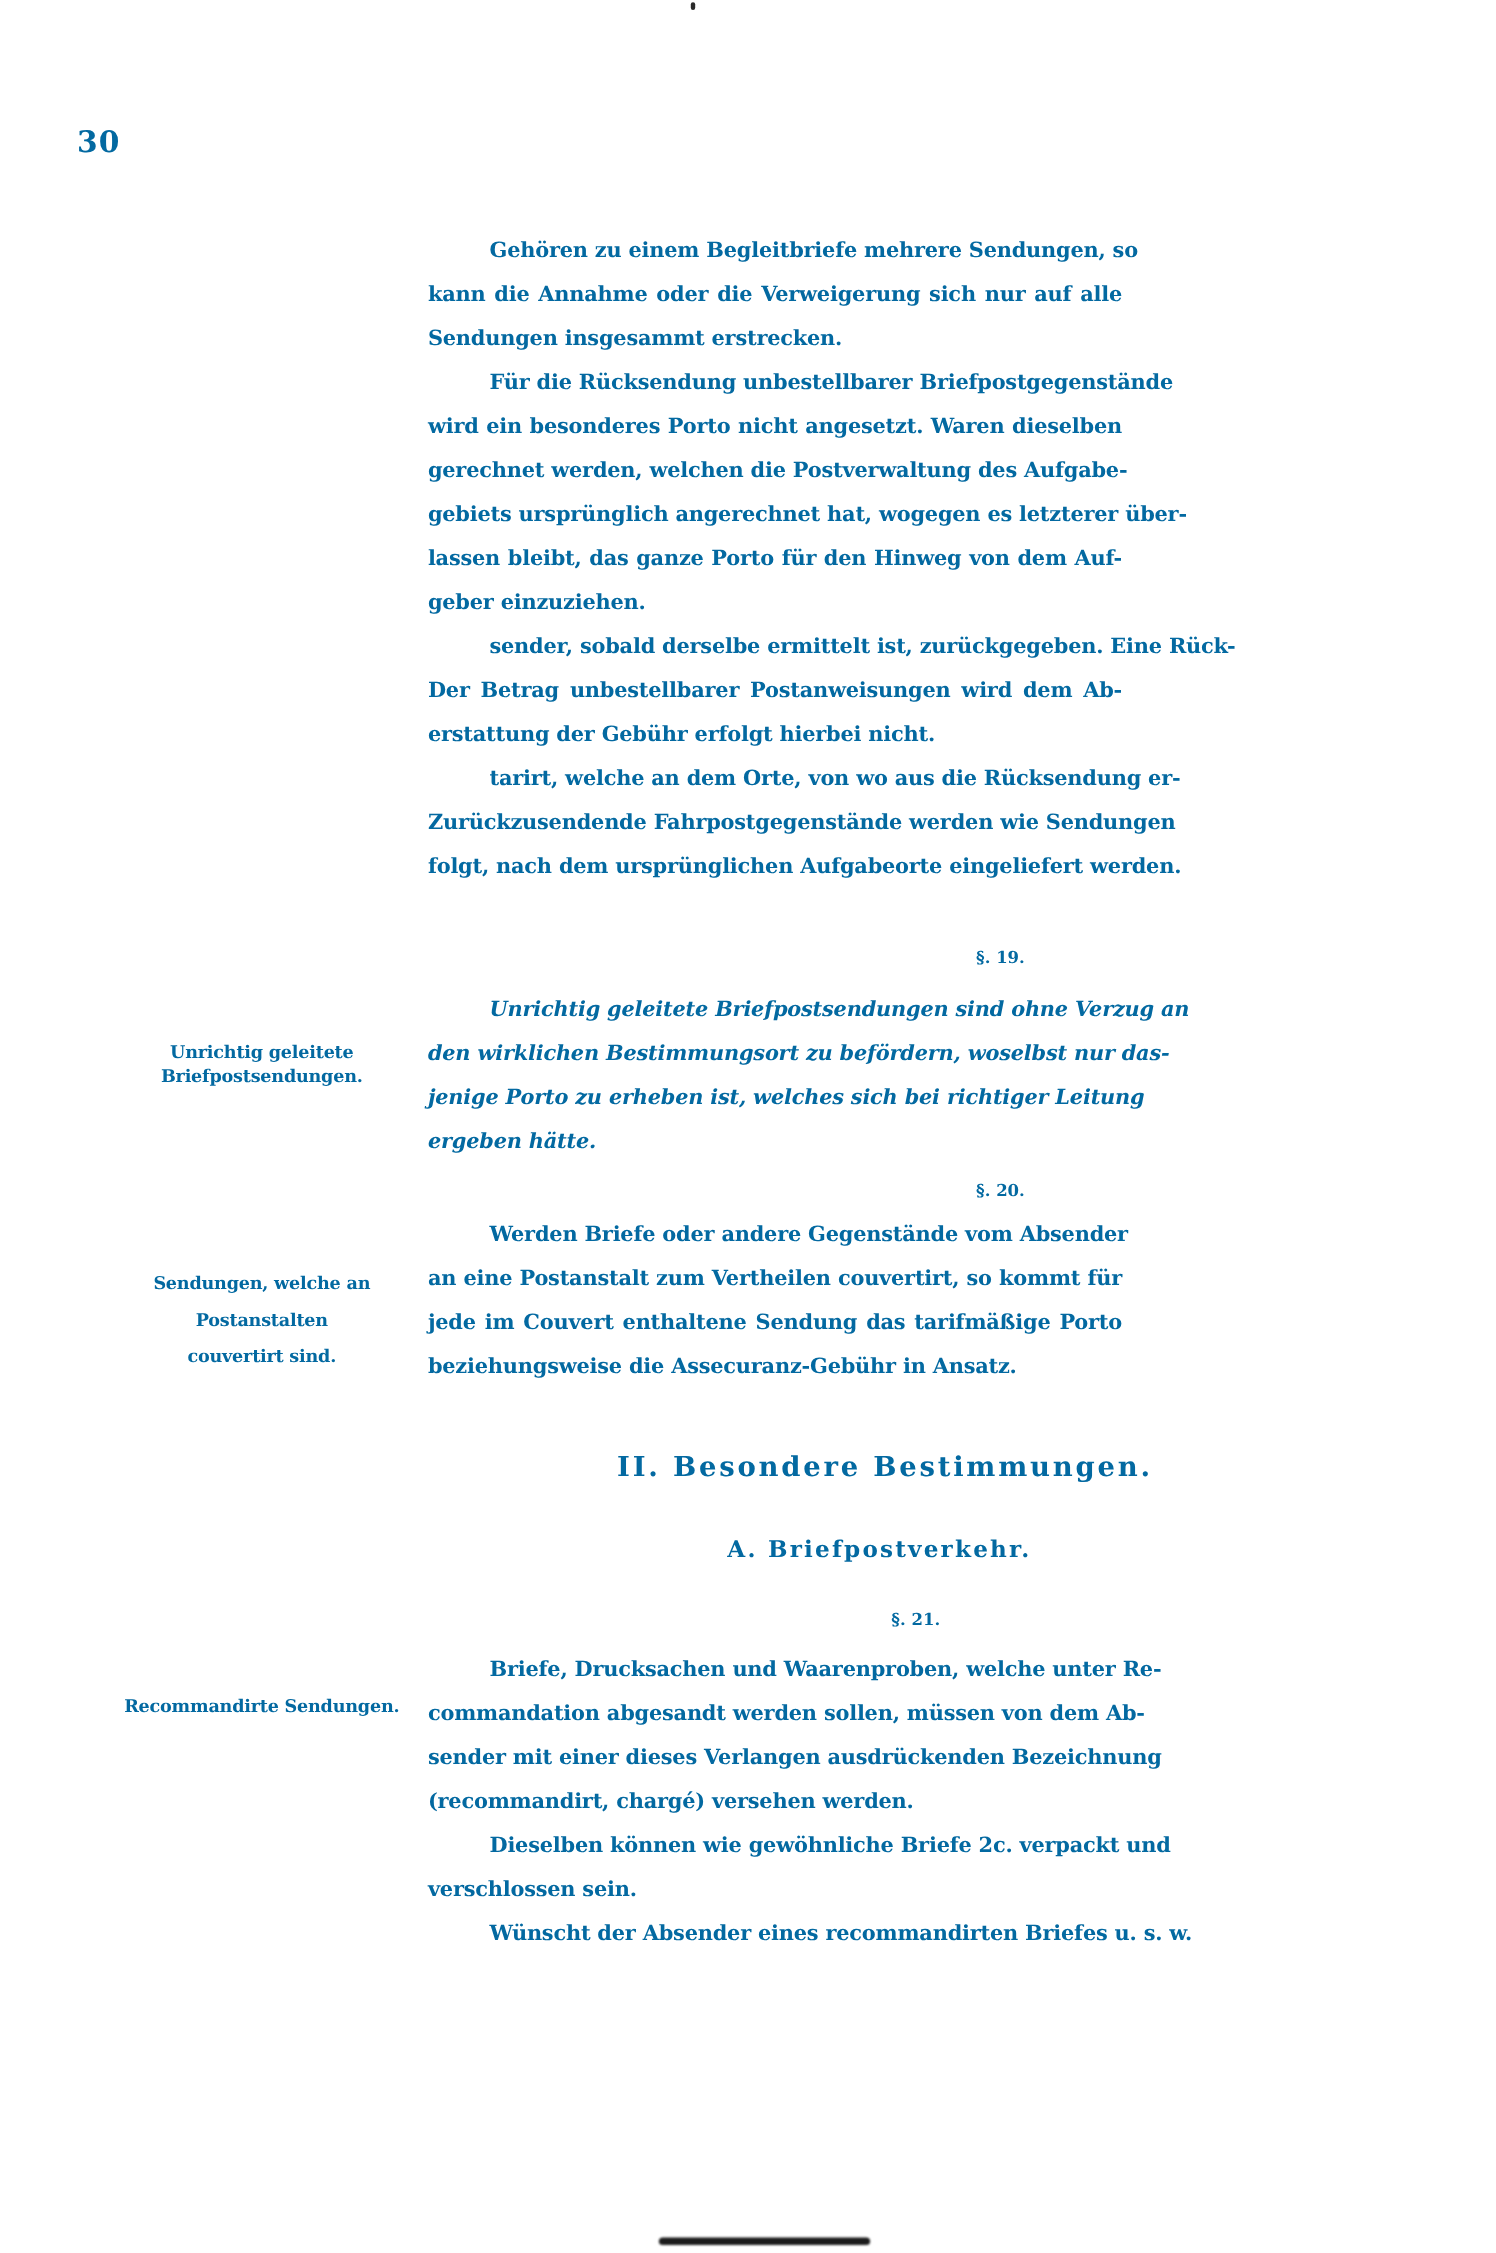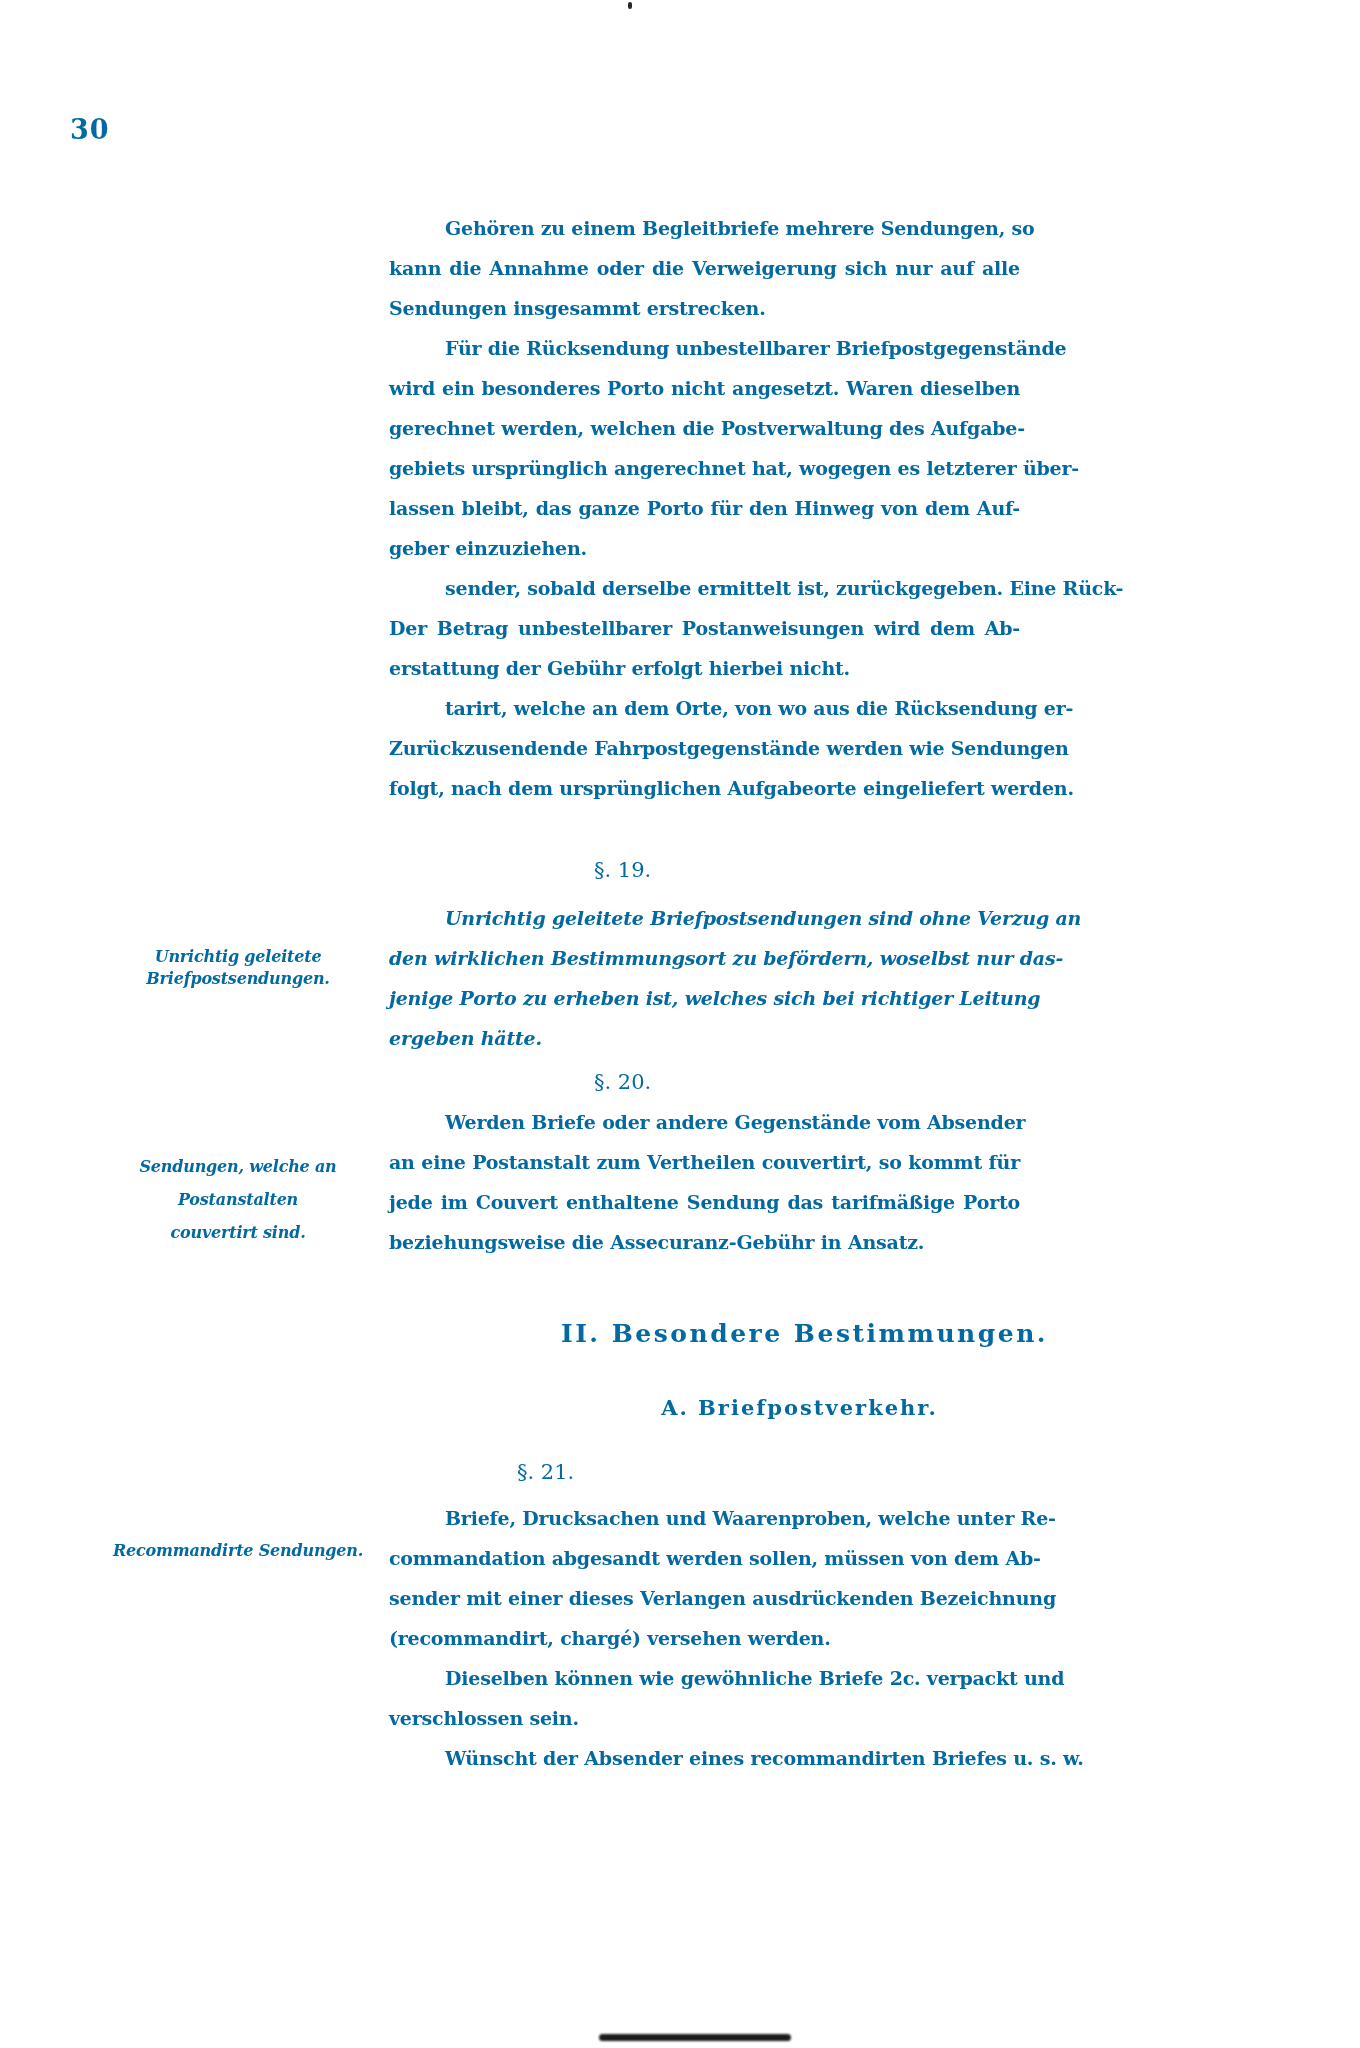--- a/index.html
+++ b/index.html
@@ -24,22 +24,22 @@
     height:40px;line-height:40px;
     font-size:19px;font-weight:bold;letter-spacing:-0.2px;
     white-space:nowrap;
     text-align:justify;text-align-last:justify;
   }
   .para .line:first-child{text-indent:56px;}
   .para .line:last-child{text-align-last:left;}
   .para.cont .line:last-child{text-align-last:justify;}
   
   .sec-19,.sec-20,.sec-21{
-    height:40px;line-height:40px;font-size:21px;font-weight:normal;
-    position:relative;
+    height:40px;line-height:40px;font-size:15px;font-weight:bold;
+    text-align:center;position:relative;
   }
   .sec-19{margin-top:42px;left:205px;}
   .sec-20{margin-top:4px;left:205px;}
   .sec-21{margin-top:24px;left:128px;}
   .sec-19 + .para{margin-top:8px;font-style:italic;}
   .sec-20 + .para{margin-top:0;}
   .sec-21 + .para{margin-top:6px;}
   
   .h-main{
     margin-top:50px;height:44px;line-height:44px;
@@ -48,21 +48,21 @@
   }
   .h-sub{
     margin-top:32px;height:40px;line-height:40px;
     font-size:21px;font-weight:bold;letter-spacing:2px;
     text-align:center;position:relative;left:95px;
   }
   
   .mnote{
     position:absolute;left:86px;width:304px;
     text-align:center;font-weight:bold;
-    font-size:16px;line-height:22px;letter-spacing:-0.2px;font-style:italic;
+    font-size:16px;line-height:22px;letter-spacing:-0.2px;
   }
   .mnote-1{top:946px;}
   .mnote-2{top:1150px;line-height:33px;}
   .mnote-3{top:1540px;}
   
   .artifact-top{
     position:absolute;left:628px;top:2px;width:4px;height:7px;
     background:#2a2a2a;border-radius:2px;
   }
   .artifact-bottom{

